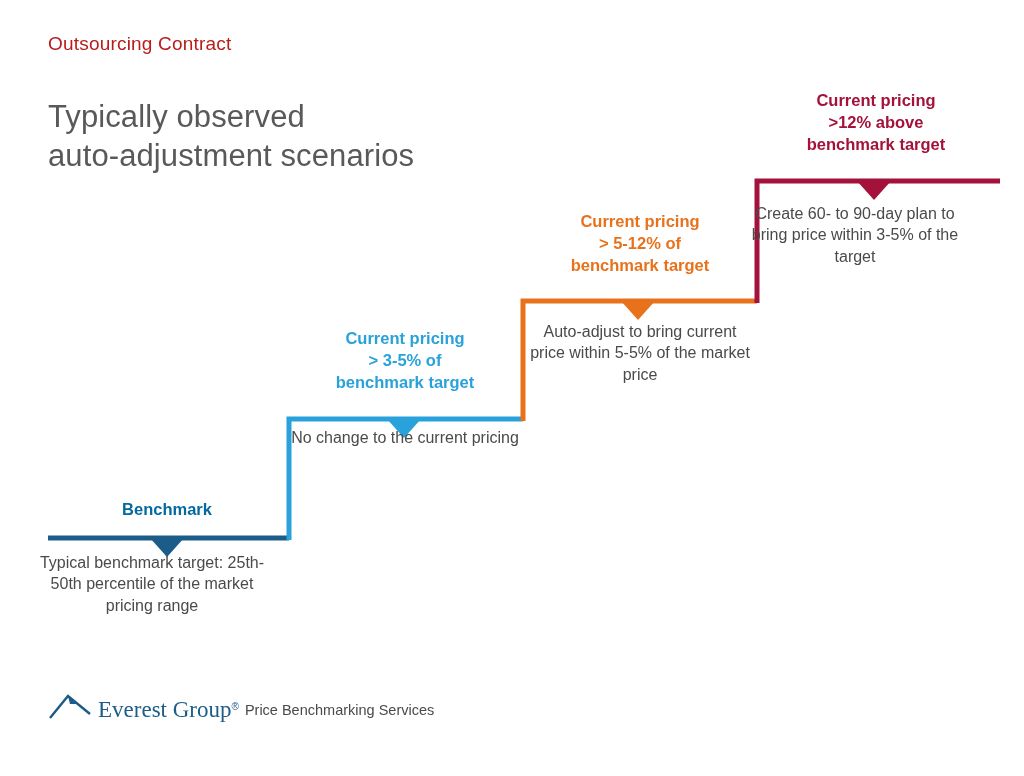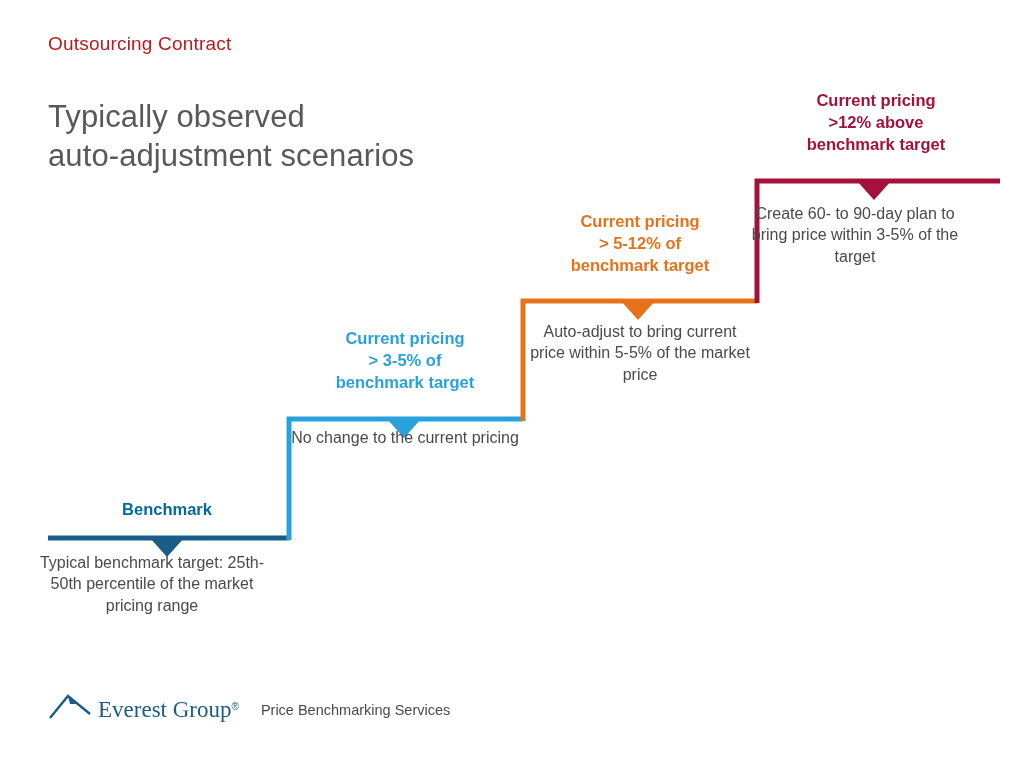--- a/index.html
+++ b/index.html
@@ -143,21 +143,20 @@
   #logo-reg {
     font-size: 10px;
     vertical-align: super;
     color: #1b5c88;
   }
   #footer-tagline {
     font-size: 14.5px;
     color: #4a4a4a;
     position: relative;
     top: -2px;
-    margin-left: 16px;
   }
 </style>
 </head>
 <body>
 
 <div id="header">
   <div id="eyebrow">Outsourcing Contract</div>
   <div id="subtitle" style="white-space: pre-line;">Typically observed
 auto-adjustment scenarios</div>
 </div>

